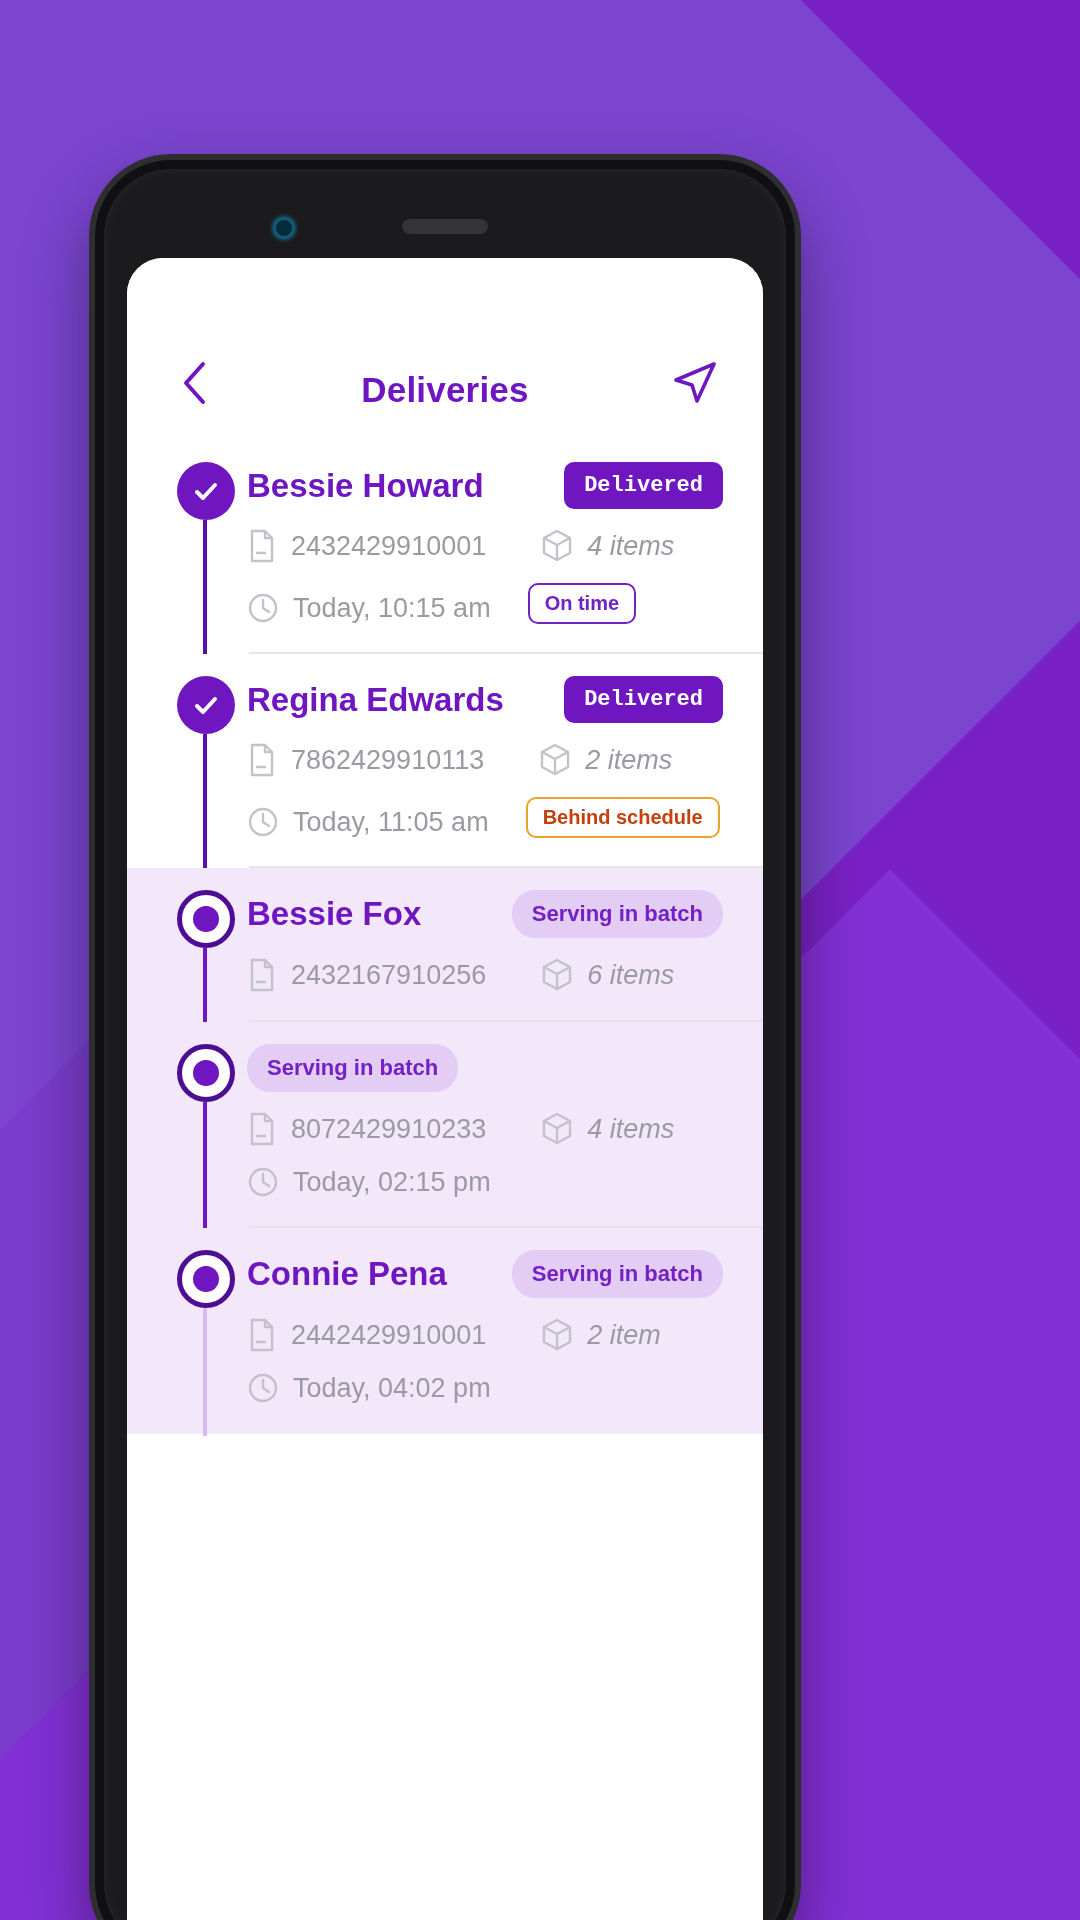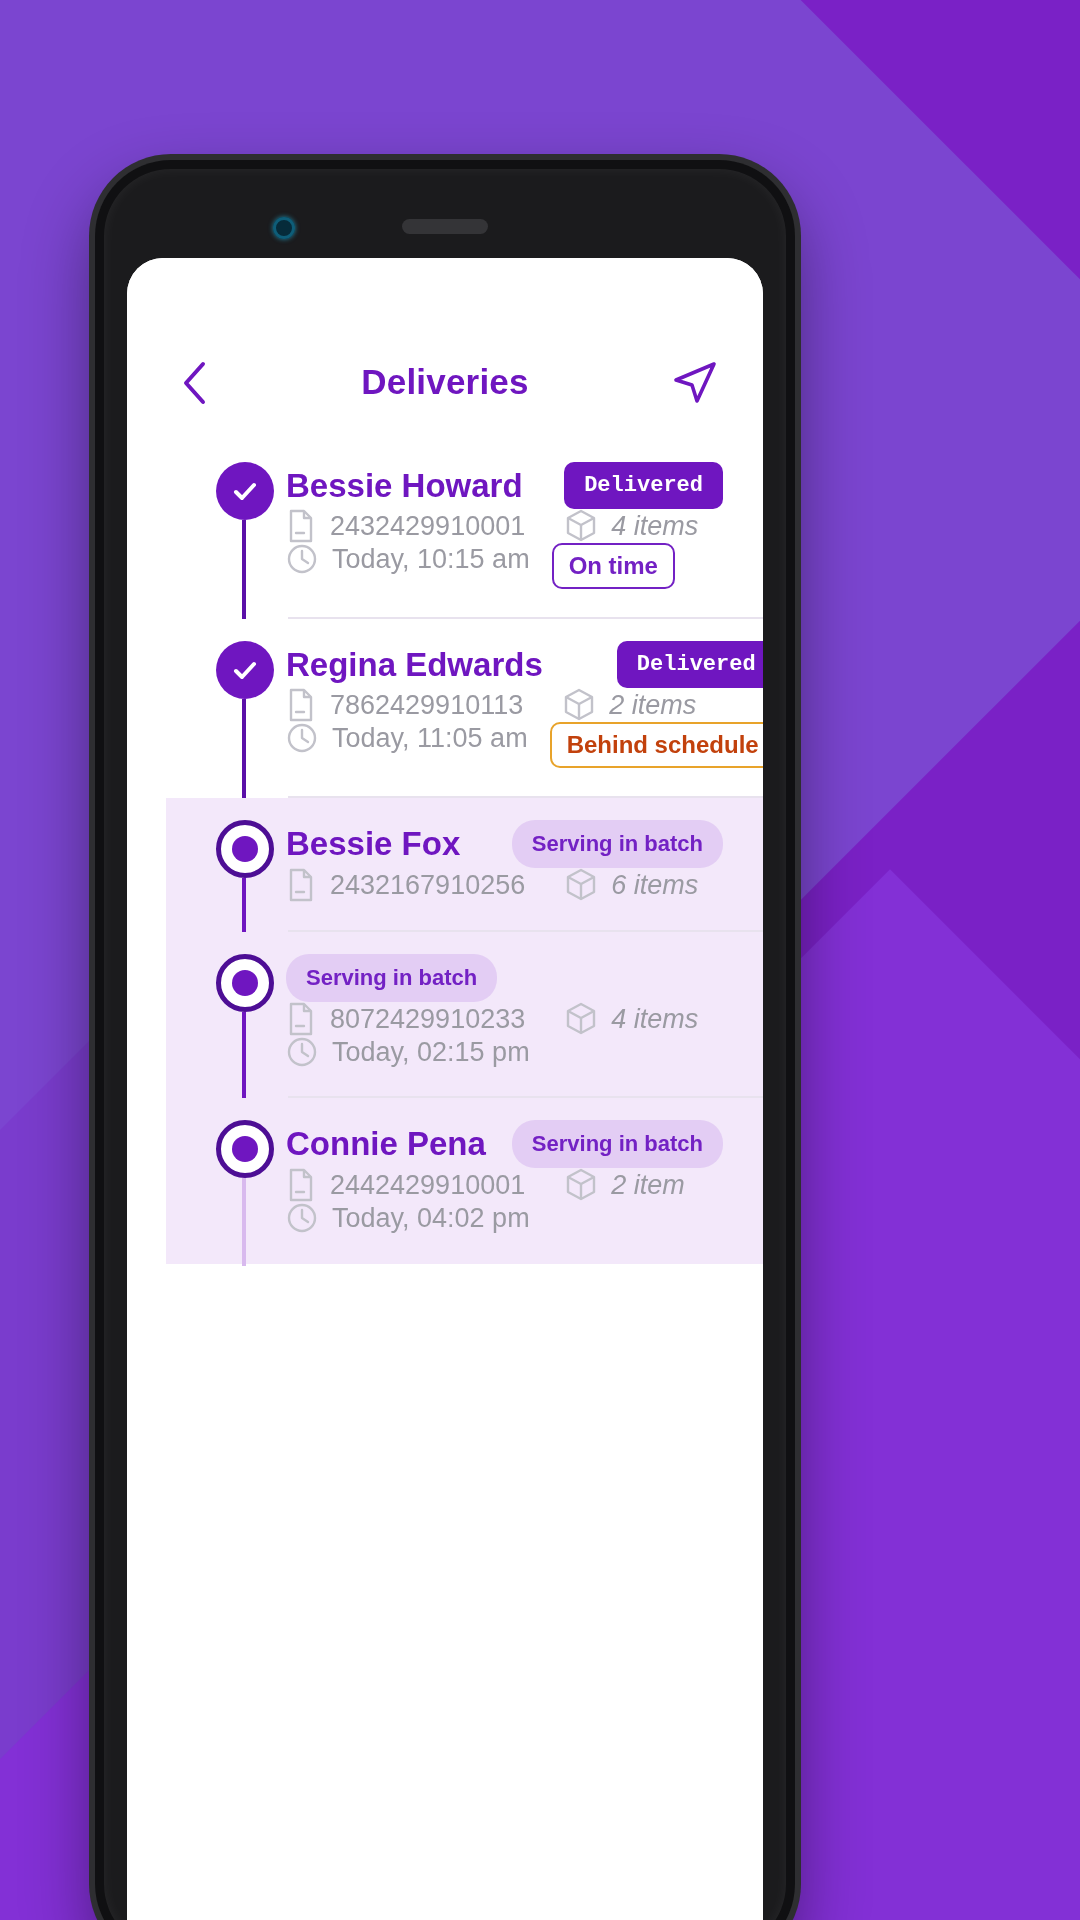--- a/index.html
+++ b/index.html
@@ -60,27 +60,27 @@
     overflow:hidden;
   }
   
   #appbar {
     height:182px; background:#fff;
     display:flex; align-items:flex-end; padding:0 44px 34px 44px;
     position:relative;
   }
   #back-btn { width:46px; height:46px; display:flex; align-items:center; justify-content:center; cursor:pointer; }
   #appbar-title {
-    position:absolute; left:0; right:0; bottom:38px; text-align:center;
+    position:absolute; left:0; right:0; bottom:30px; text-align:center;
     font-size:35px; font-weight:700; color:#6f16c0; letter-spacing:.2px;
     pointer-events:none;
   }
   #nav-btn { margin-left:auto; width:48px; height:48px; display:flex; align-items:center; justify-content:center; cursor:pointer; }
   
-  #list { position:relative;padding-left:39px; }
+  #list { position:relative; }
   .row { position:relative; display:flex; padding:0 0 0 44px; }
   .row.done    { background:#ffffff; }
   .row.pending { background:#f3e8fa; }
   .rail { width:76px; flex:0 0 76px; position:relative; }
   .dot {
     position:absolute; left:6px; top:22px; width:58px; height:58px; border-radius:50%;
     display:flex; align-items:center; justify-content:center; z-index:2;
   }
   .dot.filled { background:#6f16c0; }
   .dot.ring   { background:#fff; border:5px solid #4d0e95; }
@@ -92,27 +92,27 @@
   .row.pending .rail .line { background:#6f16c0; }
   .row.faded .rail .line   { background:#d8b9ee; }
   .card { flex:1; padding:22px 40px 30px 0; }
   .card .sep { position:absolute; left:122px; right:0; bottom:0; height:2px; background:#e8e2ee; }
   .card-top { display:flex; align-items:center; justify-content:space-between; gap:14px; }
   .cust-name { font-size:33px; font-weight:700; color:#6f16c0; white-space:nowrap; }
   .badge { font-size:22px; font-weight:700; border-radius:10px; padding:11px 20px; white-space:nowrap; }
   .badge.delivered { background:#6f16c0; color:#fff;font-family:Liberation Mono, monospace; }
   .badge.batch     { background:#e3cdf4; color:#7321c4;border-radius:23px; }
   .meta {
-    display:flex; align-items:flex-start; gap:4px;
-    font-size:27px; color:#9a9aa2; white-space:nowrap;
+    display:flex; align-items:flex-end; gap:19px;
+    margin-top:20px; font-size:27px; color:#9a9aa2; white-space:nowrap;
   }
   .meta .grp { display:flex; align-items:center; gap:14px; }
   .meta .grp + .grp { margin-left:36px;font-style:italic; }
   .pill {
-    font-size:24px; font-weight:700; border-radius:10px;
+    font-size:20px; font-weight:700; border-radius:10px;
     padding:7px 15px; margin-left:18px;
   }
   .pill.ontime { color:#7321c4; border:2.5px solid #7321c4; }
   .pill.behind { color:#c2410c; border:2.5px solid #e8a32a; }
   svg { display:block; }
 </style>
 </head>
 <body>
 
 <div id="backdrop">

